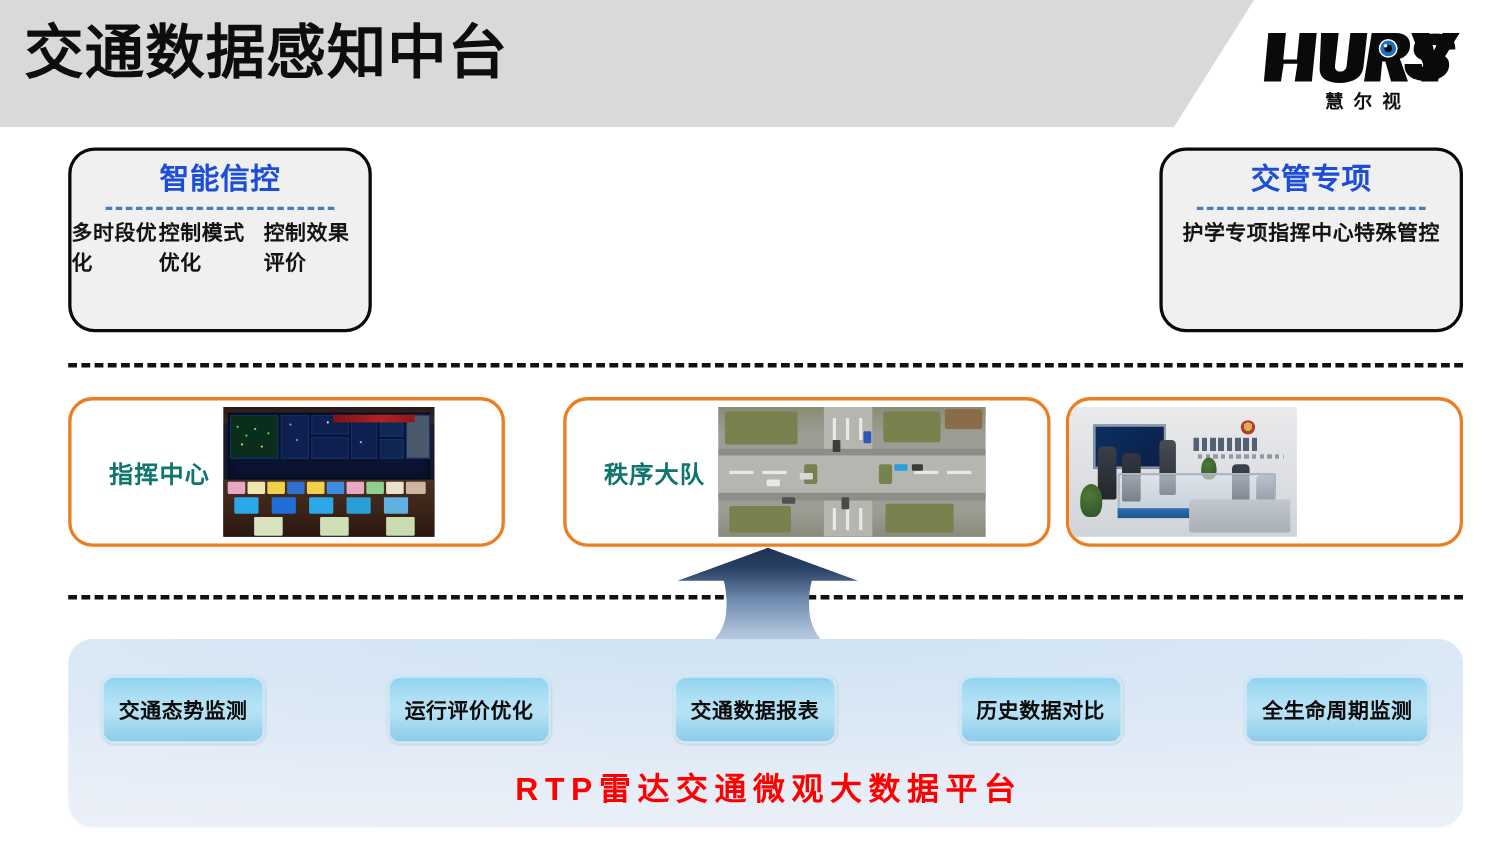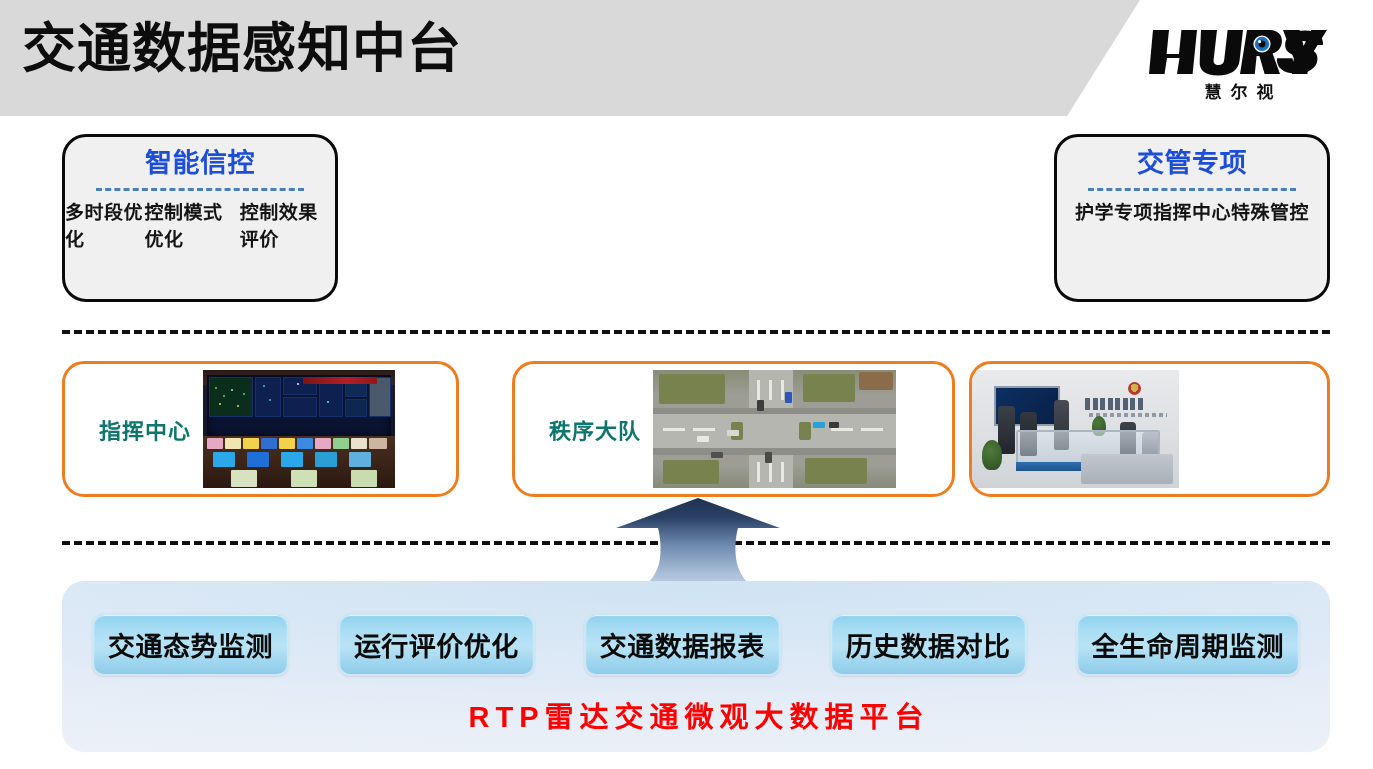--- a/index.html
+++ b/index.html
@@ -285,21 +285,21 @@
     box-sizing: border-box;
     height: 63px;
     padding: 0 14px;
     border-radius: 12px;
     border: 2px solid #cfe6f5;
     background: linear-gradient(180deg, #8fd0ef 0%, #a6dcf3 22%, #b9e3f5 52%, #9fd6ef 80%, #8ecbea 100%);
     box-shadow: inset 0 1px 1px rgba(255,255,255,.8), 0 1px 2px rgba(0,0,0,.10);
     display: flex;
     align-items: center;
     justify-content: center;
-    font-size: 27px;
+    font-size: 19px;
     font-weight: bold;
     color: #0b0b0b;
     letter-spacing: 0.5px;
     white-space: nowrap;
   }
   #platform-caption {
     position: absolute;
     left: 0;
     right: 0;
     top: 112px;

